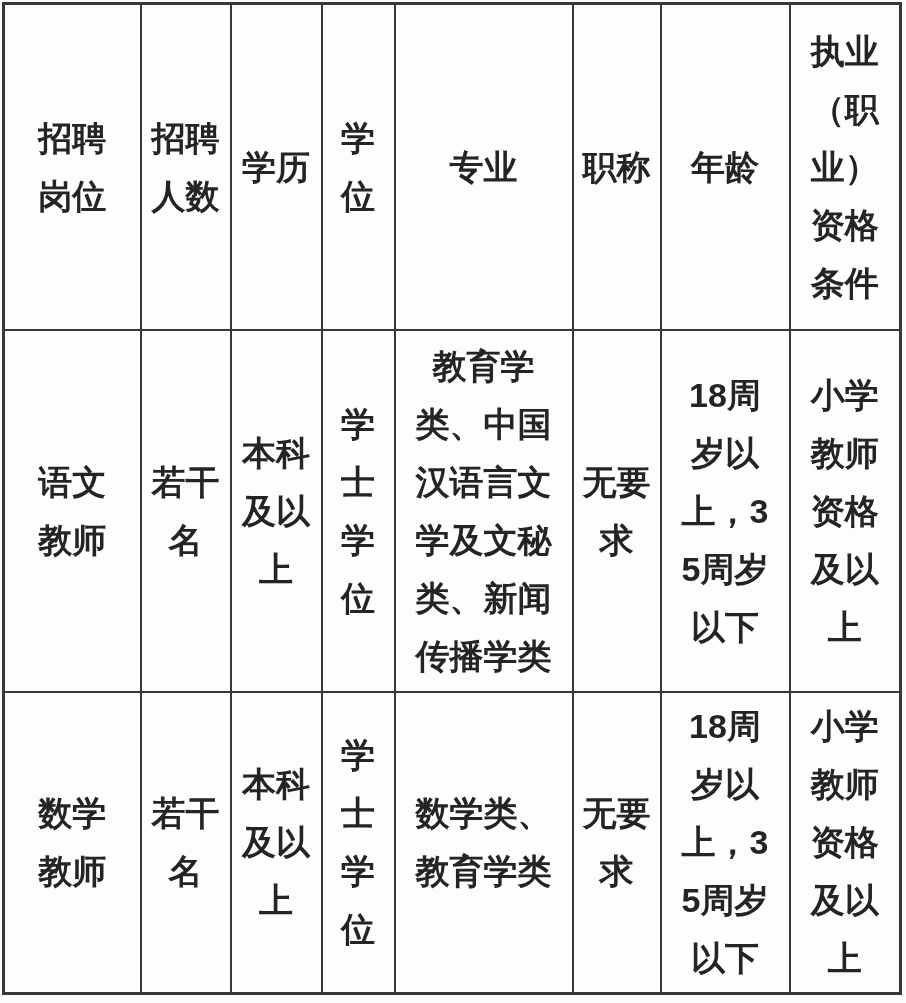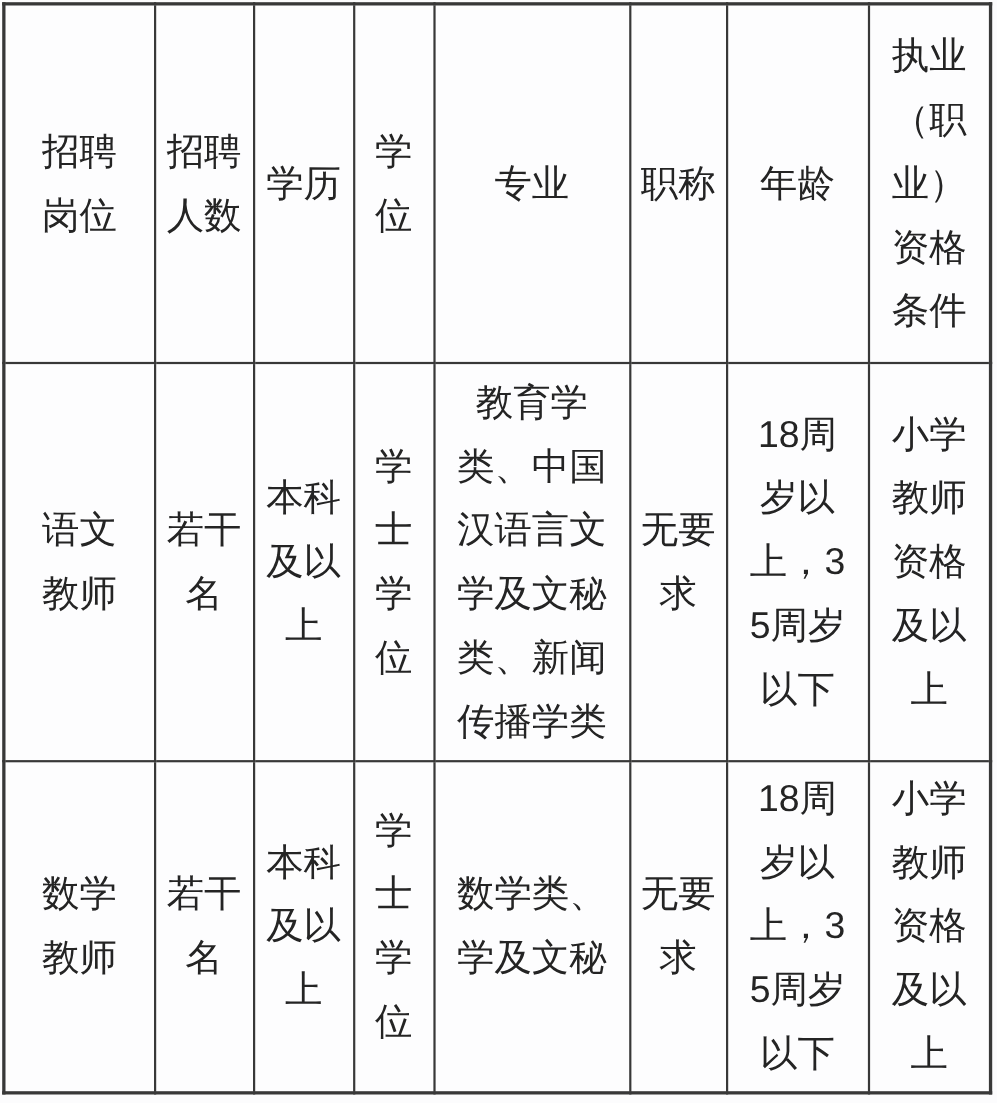--- a/index.html
+++ b/index.html
@@ -27,21 +27,21 @@
   }
   table.recruit th,
   table.recruit td {
     border: 2px solid #383838;
     padding: 0 2px;
     text-align: center;
     vertical-align: middle;
     white-space: pre-line;
     font-size: 34px;
     line-height: 58px;
-    font-weight: 400;
+    font-weight: 700;
     color: #242424;
   }
   col.c1 { width: 137px; }
   col.c2 { width: 90px;  }
   col.c3 { width: 91px;  }
   col.c4 { width: 73px;  }
   col.c5 { width: 178px; }
   col.c6 { width: 88px;  }
   col.c7 { width: 129px; }
   col.c8 { width: 111px; }
@@ -121,21 +121,21 @@
         <td>若干
 名</td>
         <td>本科
 及以
 上</td>
         <td>学
 士
 学
 位</td>
         <td>数学类、
-学及文秘</td>
+教育学类</td>
         <td>无要
 求</td>
         <td>18周
 岁以
 上，3
 5周岁
 以下</td>
         <td>小学
 教师
 资格

